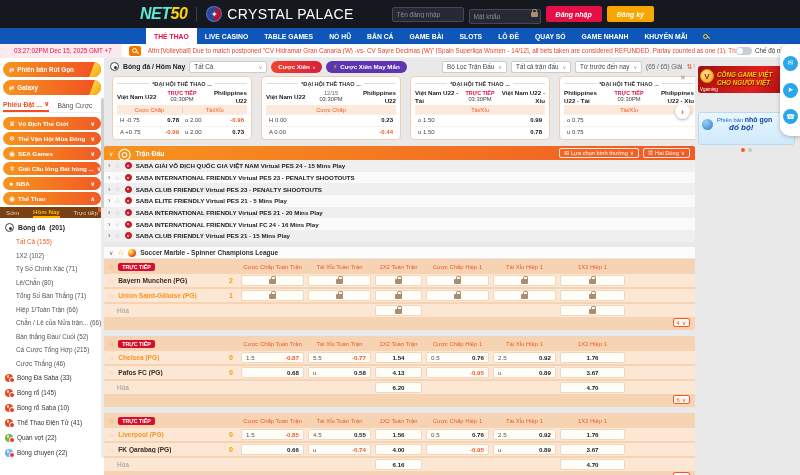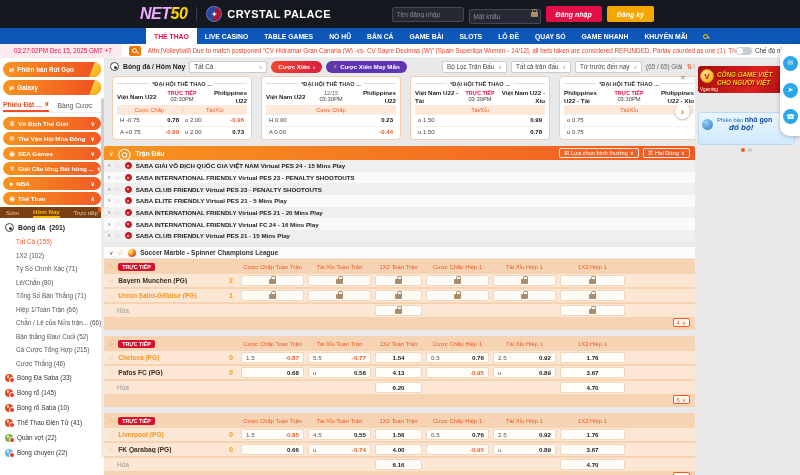--- a/index.html
+++ b/index.html
@@ -3,25 +3,25 @@
 <meta charset="utf-8">
 <style>
   *{margin:0;padding:0;box-sizing:border-box}
   html,body{width:800px;height:475px;overflow:hidden}
   body{font-family:"Liberation Sans","DejaVu Sans",sans-serif;background:#e9e9e9;-webkit-font-smoothing:antialiased}
   .app{position:relative;width:800px;height:475px;overflow:hidden;background:#e9e9e9}
 
   
   .topbar{height:28px;background:#16181f;display:flex;align-items:center}
   .logo{margin-left:140px;font-style:italic;font-weight:900;font-size:16px;letter-spacing:-.5px;white-space:nowrap}
-  .logo .l1{color:#f0abfc}.logo .l2{color:#ffd200}
+  .logo .l1{color:#5eead4}.logo .l2{color:#ffd200}
   .tdiv{width:1px;height:14px;background:#3a3f4d;margin:0 9px}
   .club{display:flex;align-items:center;gap:5px}
   .shield{width:16px;height:16px;border-radius:50% 50% 50% 50%/45% 45% 55% 55%;background:linear-gradient(100deg,#27489e 55%,#b5122e 55%);border:1px solid #5a73c0;display:flex;align-items:center;justify-content:center;color:#fff;font-size:8px}
-  .club-name{color:#fff;font-weight:700;font-size:11px;letter-spacing:.4px}
+  .club-name{color:#fff;font-weight:400;font-size:14px;letter-spacing:.4px}
   .auth{margin-left:auto;margin-right:146px;display:flex;align-items:center;gap:5px}
   .tin{width:72px;height:15px;background:#262933;border:1px solid #434756;border-radius:2px;color:#cfd3dd;font-size:6.5px;padding:0 4px;outline:none}
   .tin::placeholder{color:#8a8f9c}
   .pwrap{position:relative}
   .pwrap .lk2{position:absolute;right:3px;top:5px}
   .hbtn{height:16px;border:none;border-radius:2px;color:#fff;font-weight:800;font-size:7px;padding:0 10px;font-style:italic;cursor:pointer}
   .hbtn.login{background:#e50f47}.hbtn.reg{background:#f7a600}
 
   
   .navbar{height:16px;background:#0e57b8;display:flex;align-items:stretch;padding-left:146px}

